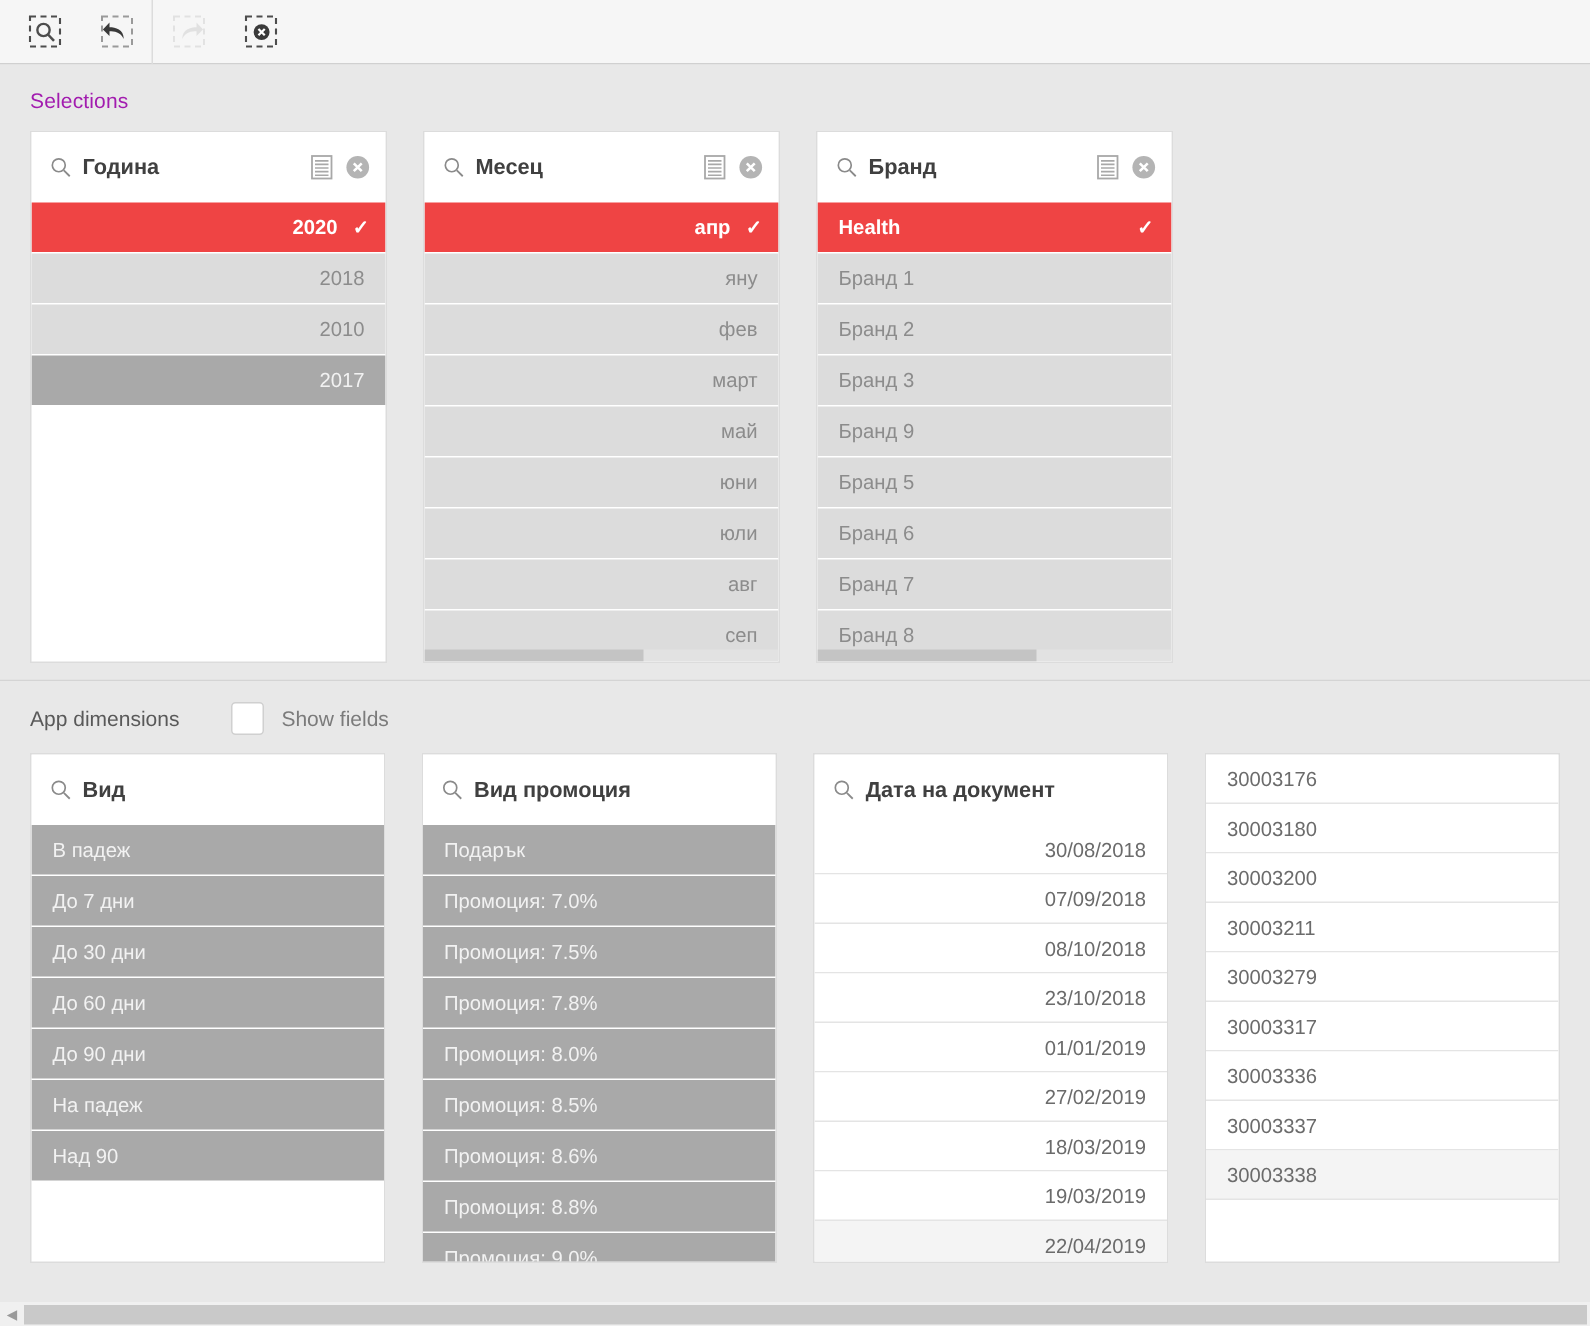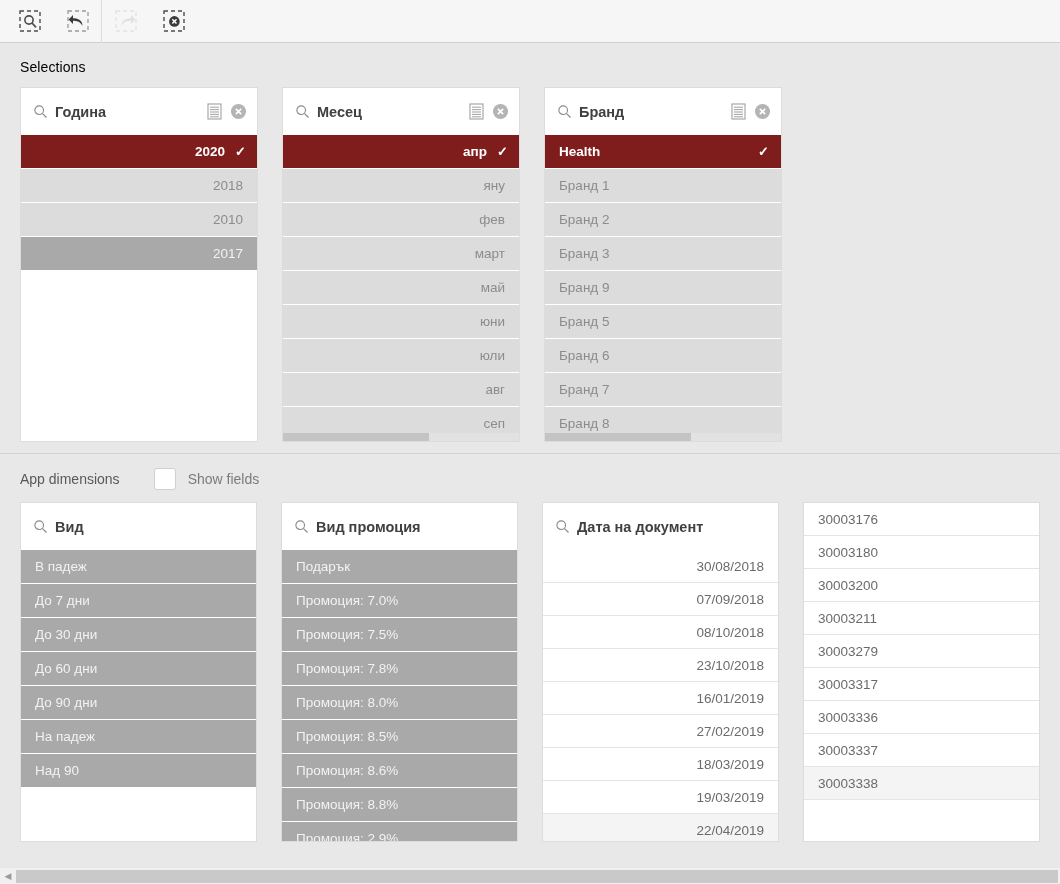--- a/index.html
+++ b/index.html
@@ -26,21 +26,21 @@
     cursor: pointer;
     background: transparent;
     border: none;
   }
   .tb-btn.sep { border-right: 1px solid #dcdcdc; height: 43px; }
   .tb-btn svg { display: block; }
   .tb-btn.disabled { opacity: 0.35; cursor: default; }
 
   
   .section-label {
-    color: #000000;
+    color: #a21caf;
     font-size: 14px;
     padding: 16px 0 12px 20px;
     letter-spacing: .1px;
   }
   .dims-bar {
     display: flex;
     align-items: center;
     padding: 14px 14px 12px 20px;
     gap: 0;
   }
@@ -114,21 +114,21 @@
     padding: 0 14px;
     margin-bottom: 1px;
     white-space: nowrap;
     overflow: hidden;
     cursor: pointer;
     position: relative;
   }
   .row.right { text-align: right; }
   .row.left  { text-align: left; }
 
-  .row.selected   { background: #7f1d1d; color: #fff; font-weight: bold; }
+  .row.selected   { background: #ef4444; color: #fff; font-weight: bold; }
   .row.alt        { background: #dcdcdc; color: #8c8c8c; }
   .row.excluded   { background: #a9a9a9; color: #f2f2f2; }
   .row.plain      { background: #fff; color: #6b6b6b; border-bottom: 1px solid #e4e4e4; margin-bottom: 0; height: 33px; line-height: 33px;}
   .row.plain.last { background: #f4f4f4; }
 
   .row .tick {
     position: absolute;
     right: 11px; top: 0;
     font-size: 13px;
     color: #fff;
@@ -366,39 +366,39 @@
         </div>
         <div class="rows">
           <div class="row left excluded"><span class="lbl-text">Подарък</span></div>
           <div class="row left excluded"><span class="lbl-text">Промоция: 7.0%</span></div>
           <div class="row left excluded"><span class="lbl-text">Промоция: 7.5%</span></div>
           <div class="row left excluded"><span class="lbl-text">Промоция: 7.8%</span></div>
           <div class="row left excluded"><span class="lbl-text">Промоция: 8.0%</span></div>
           <div class="row left excluded"><span class="lbl-text">Промоция: 8.5%</span></div>
           <div class="row left excluded"><span class="lbl-text">Промоция: 8.6%</span></div>
           <div class="row left excluded"><span class="lbl-text">Промоция: 8.8%</span></div>
-          <div class="row left excluded"><span class="lbl-text">Промоция: 2.9%</span></div>
+          <div class="row left excluded"><span class="lbl-text">Промоция: 9.0%</span></div>
         </div>
       </div>
       <div class="card dim-card">
         <div class="card-head">
           <span class="srch">
             <svg width="15" height="15" viewBox="0 0 16 16">
               <circle cx="6.6" cy="6.6" r="4.6" fill="none" stroke="#8a8a8a" stroke-width="1.2"></circle>
               <line x1="10.2" y1="10.2" x2="14.4" y2="14.4" stroke="#8a8a8a" stroke-width="1.3"></line>
             </svg>
           </span>
           <span class="card-title">Дата на документ</span>
         </div>
         <div class="rows">
           <div class="row right plain"><span class="lbl-text">30/08/2018</span></div>
           <div class="row right plain"><span class="lbl-text">07/09/2018</span></div>
           <div class="row right plain"><span class="lbl-text">08/10/2018</span></div>
           <div class="row right plain"><span class="lbl-text">23/10/2018</span></div>
-          <div class="row right plain"><span class="lbl-text">16/01/2019</span></div>
+          <div class="row right plain"><span class="lbl-text">01/01/2019</span></div>
           <div class="row right plain"><span class="lbl-text">27/02/2019</span></div>
           <div class="row right plain"><span class="lbl-text">18/03/2019</span></div>
           <div class="row right plain"><span class="lbl-text">19/03/2019</span></div>
           <div class="row right plain last"><span class="lbl-text">22/04/2019</span></div>
         </div>
       </div>
       <div class="card dim-card">
         <div class="rows">
           <div class="row left plain"><span class="lbl-text">30003176</span></div>
           <div class="row left plain"><span class="lbl-text">30003180</span></div>

